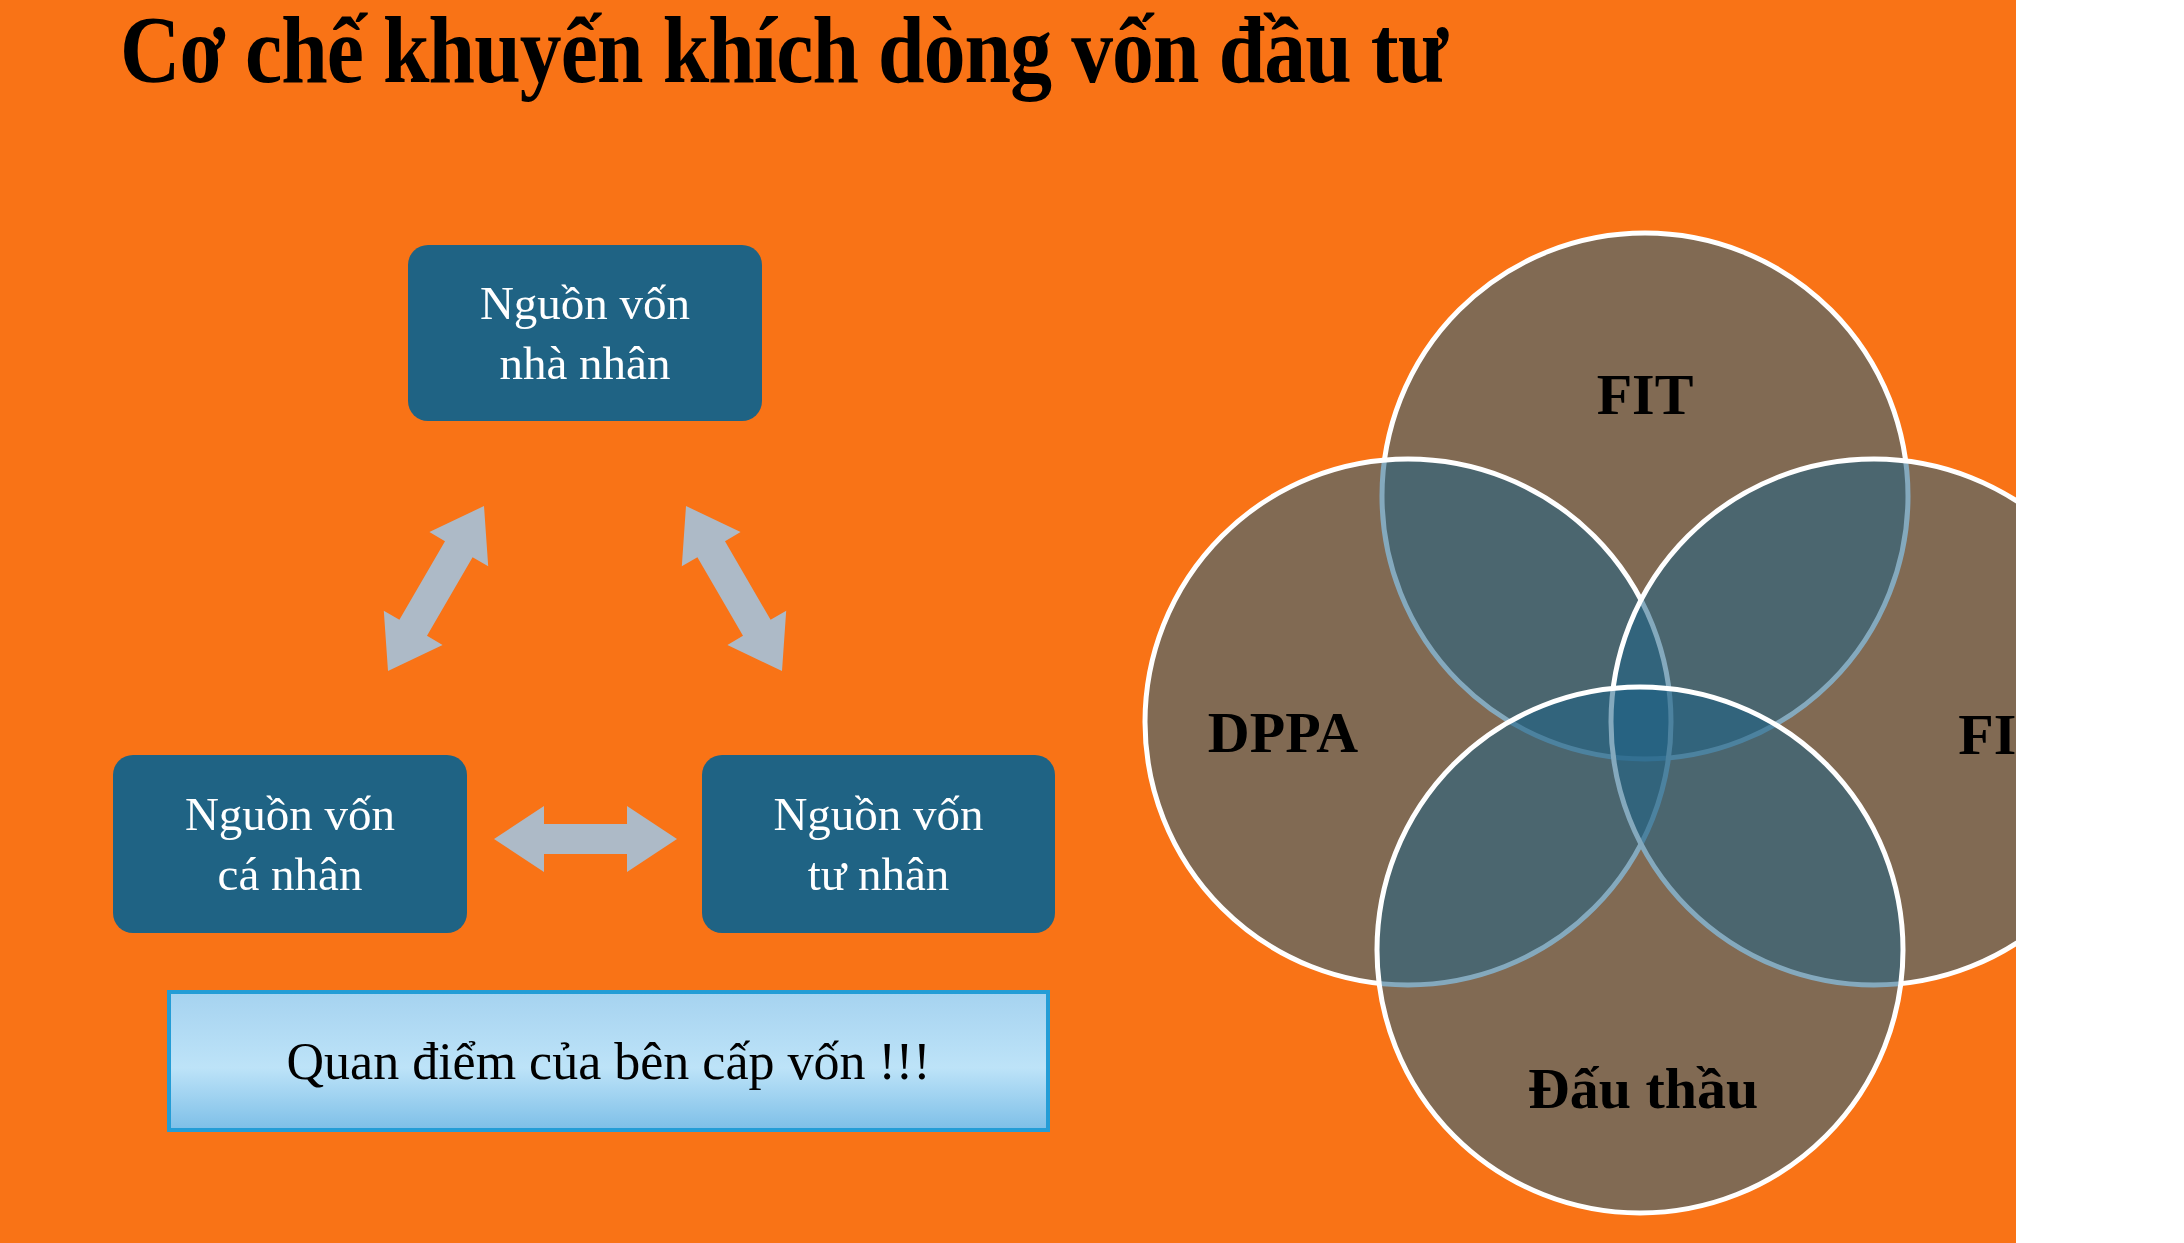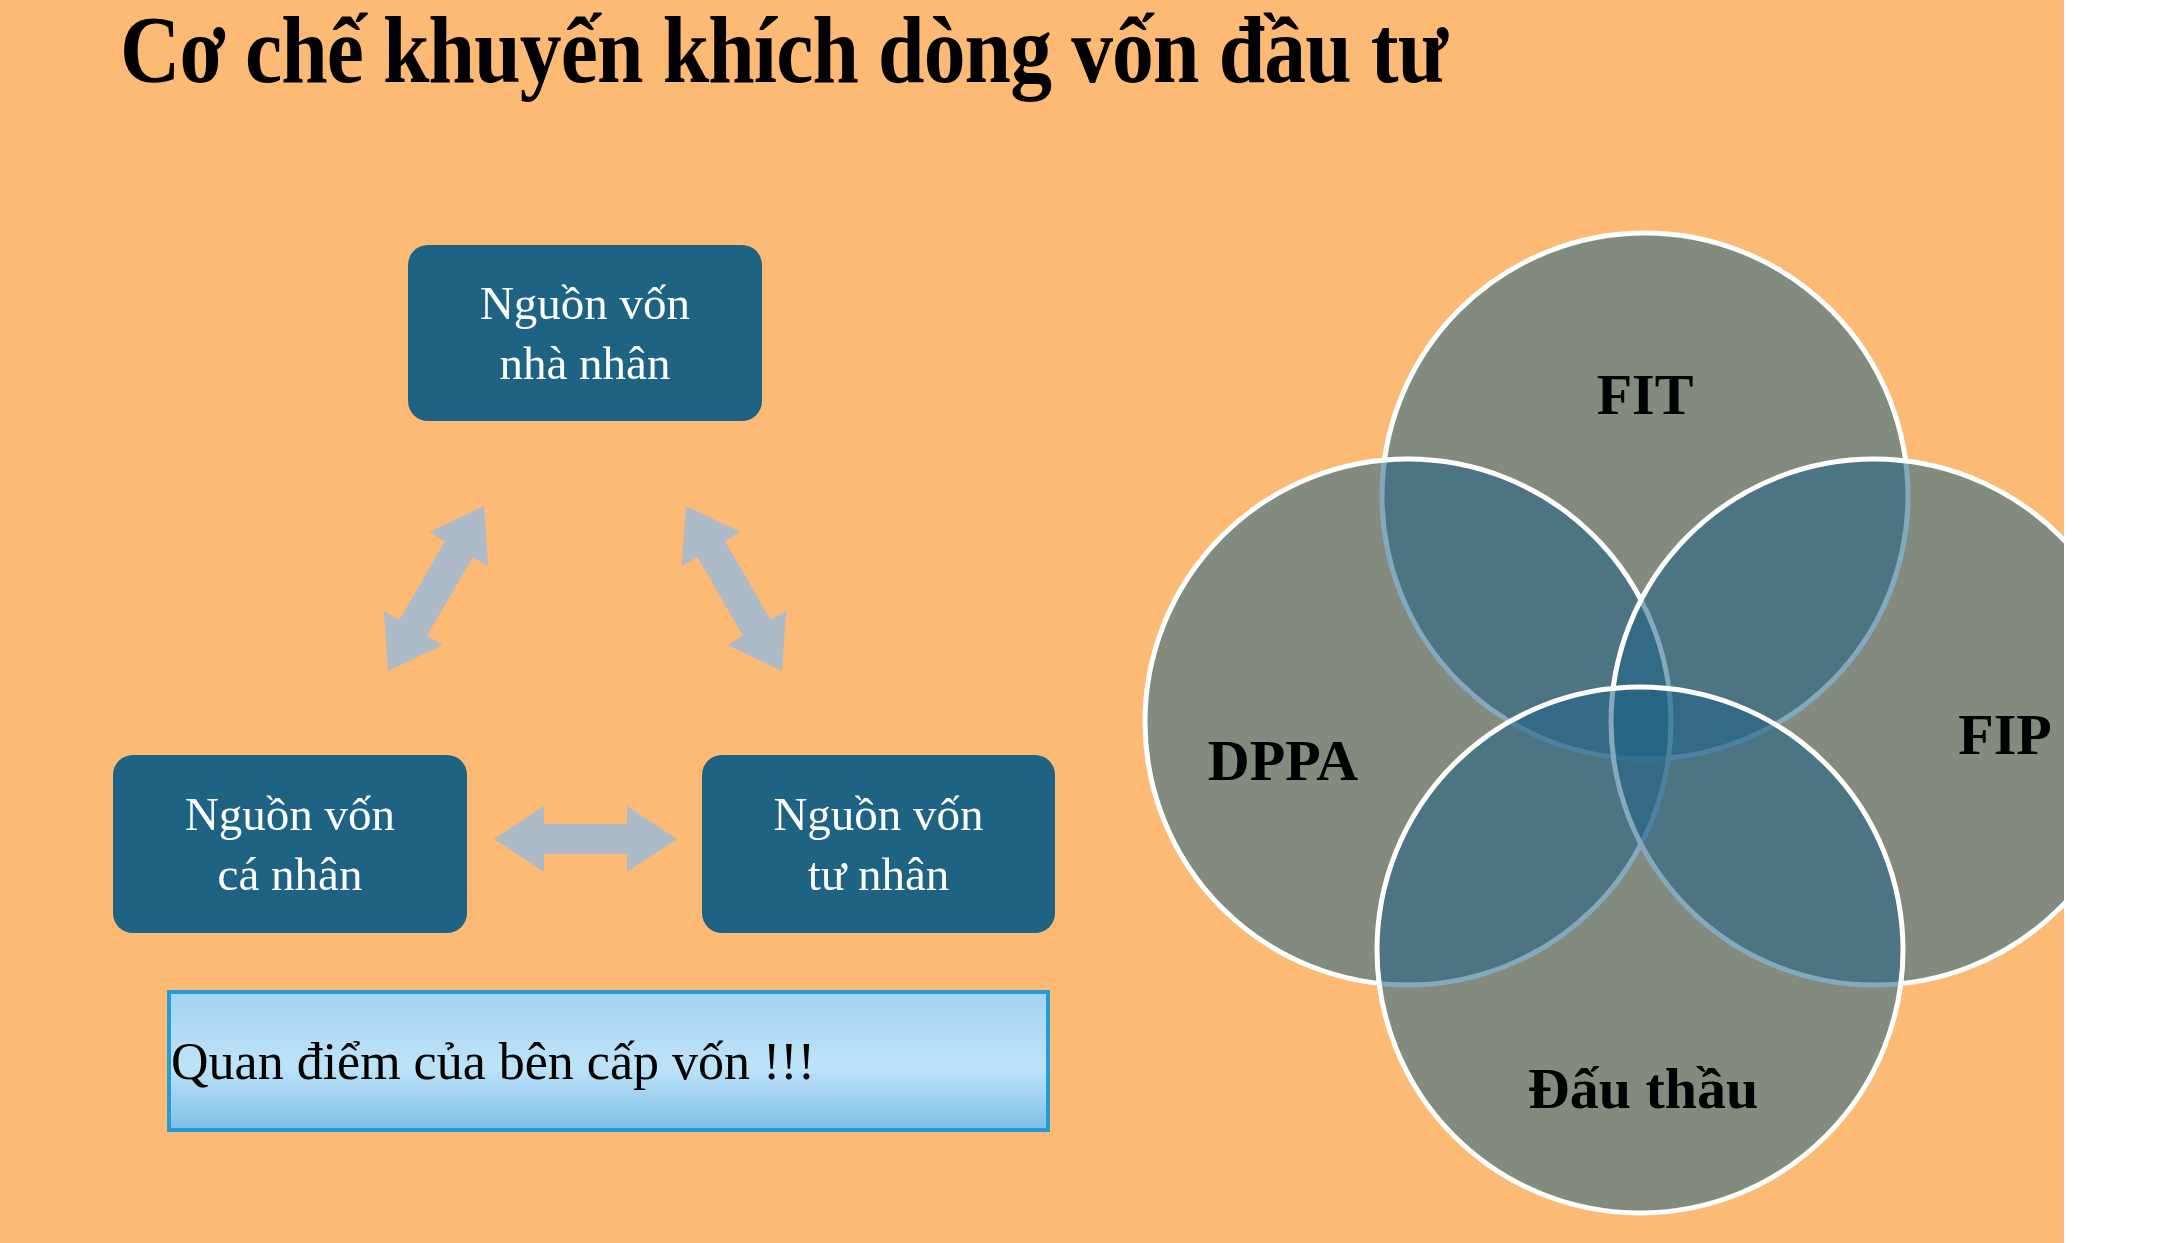--- a/index.html
+++ b/index.html
@@ -4,24 +4,23 @@
 <style>
   html, body {
     margin: 0;
     padding: 0;
     background: #ffffff;
   }
   #slide {
     position: relative;
     width: 2016px;
     height: 1243px;
-    background: #fdba74;
+    background: #f97316;
     overflow: hidden;
     font-family: "Liberation Serif", "DejaVu Serif", serif;
-    padding-left: 48px;
   }
 
   
   .slide-title {
     position: absolute;
     left: 120px;
     top: -4px;
     font-size: 95px;
     font-weight: 700;
     color: #000000;
@@ -55,21 +54,21 @@
     position: absolute;
     left: 167px;
     top: 990px;
     width: 883px;
     height: 142px;
     box-sizing: border-box;
     border: 4px solid #249dd6;
     background: linear-gradient(180deg, #a6d3f0 0%, #bde3f8 55%, #7fc0e8 100%);
     display: flex;
     align-items: center;
-    justify-content: flex-start;
+    justify-content: center;
     text-align: center;
     font-size: 52px;
     color: #000000;
   }
 
   
   .overlay-svg {
     position: absolute;
     left: 0;
     top: 0;
@@ -81,21 +80,21 @@
   .venn-label {
     position: absolute;
     transform: translate(-50%, -50%);
     font-size: 58px;
     font-weight: 700;
     color: #000000;
     white-space: nowrap;
     margin-top: 12px;
   }
   #venn-label-fit      { left: 1645px; top: 382px; }
-  #venn-label-dppa     { left: 1283px; top: 748px; }
+  #venn-label-dppa     { left: 1283px; top: 720px; }
   #venn-label-fip      { left: 2005px; top: 722px; }
   #venn-label-dau-thau { left: 1643px; top: 1076px; }
 </style>
 </head>
 <body>
 
 <div id="slide">
 
   <div class="slide-title">Cơ chế khuyến khích dòng vốn đầu tư</div>
 

